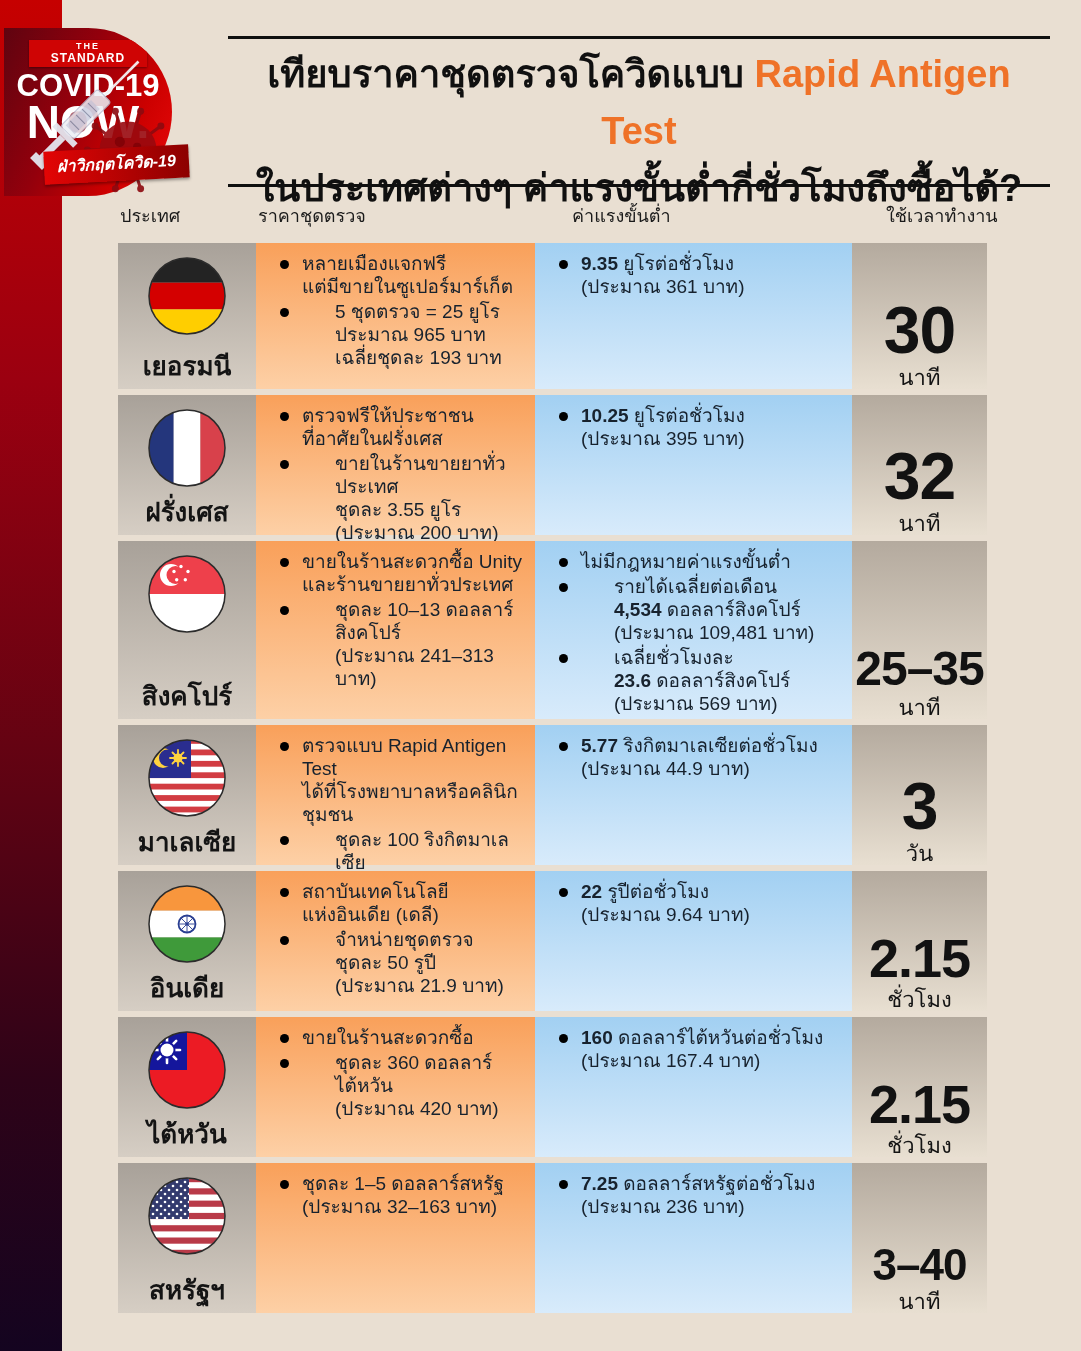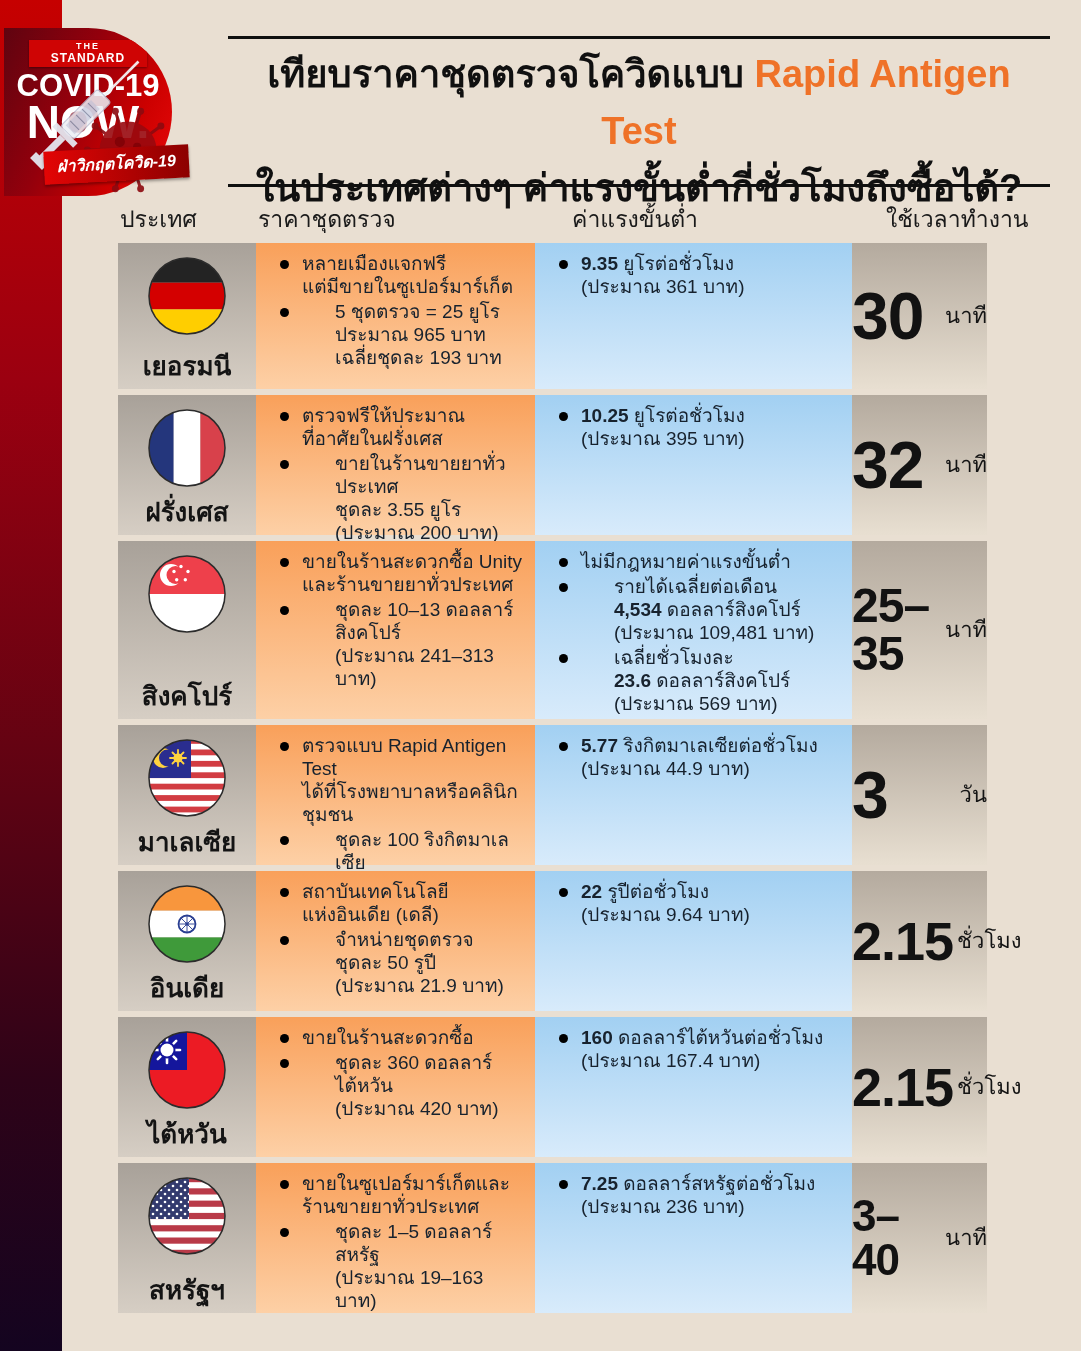--- a/index.html
+++ b/index.html
@@ -28,41 +28,41 @@
     background:linear-gradient(90deg,#e30505,#8c0000);color:#fff;font-style:italic;font-weight:700;
     font-size:16px;padding:3px 13px 5px;white-space:nowrap;box-shadow:0 2px 3px rgba(0,0,0,.35);}
   .syringe{position:absolute;left:4px;top:0;z-index:4;pointer-events:none;}
   .virus{position:absolute;left:72px;top:66px;z-index:3;opacity:.9;pointer-events:none;}
   
   .rule{position:absolute;left:228px;width:822px;height:3px;background:#101010;}
   .rule-top{top:36px;} .rule-bottom{top:184px;}
   .title{position:absolute;left:228px;top:46px;width:822px;text-align:center;
     font-weight:800;font-size:38px;line-height:1.5;color:#101010;}
   .title .hl{color:#ef7228;}
-  .col-head{position:absolute;top:201px;font-size:23px;font-weight:500;color:#1a1a1a;}
+  .col-head{position:absolute;top:201px;font-size:18px;font-weight:500;color:#1a1a1a;}
   .ch-country{left:120px;} .ch-price{left:258px;} .ch-wage{left:572px;} .ch-time{left:886px;}
   
   .table{position:absolute;left:118px;top:243px;width:904px;display:flex;flex-direction:column;gap:6px;}
   .row{display:flex;}
   .cell{height:100%;}
   .country{width:138px;flex:none;display:flex;flex-direction:column;align-items:center;
     justify-content:space-between;padding:13px 0 9px;box-sizing:border-box;
     background:linear-gradient(180deg,#a8a199 0%,#d6cec4 100%);font-family:Liberation Serif, serif;}
   .country-name{font-size:26px;font-weight:800;color:#141414;line-height:1;}
   .flag{display:block;}
   .price{width:279px;flex:none;box-sizing:border-box;padding:10px 8px 6px 24px;
     background:linear-gradient(180deg,#f9a05a 0%,#fdd0a6 100%);}
   .wage{width:317px;flex:none;box-sizing:border-box;padding:10px 8px 6px 24px;
     background:linear-gradient(180deg,#a2d0f2 0%,#d8ebfb 100%);}
   .bullet-item{display:flex;}
   .bullet-item + .bullet-item{margin-top:2px;gap:33px;}
   .bullet-marker{width:9px;height:9px;border-radius:50%;background:#000;margin:7px 13px 0 0;flex:none;}
   .bullet-line{font-size:19px;line-height:1.21;color:#17222e;}
   .bullet-line b{font-weight:800;}
-  .time{width:135px;flex:none;display:flex;flex-direction:row;align-items:center;justify-content:space-between;
+  .time{width:135px;flex:none;display:flex;flex-direction:column;align-items:center;justify-content:flex-end;
     gap:4px;background:linear-gradient(180deg,#b4aa9e 0%,#e8dfd1 100%);}
   .time-value{font-weight:700;color:#121212;line-height:1;letter-spacing:-1px;}
   .time-unit{font-size:22px;color:#141414;line-height:1;}
 </style>
 </head>
 <body>
 
 <div class="left-strip"></div>
 
 <div class="logo">
@@ -198,21 +198,21 @@
           <rect x="53.4" y="0" width="26.6" height="80" fill="#d8414b"></rect>
         </g>
         <circle cx="40" cy="40" r="38" fill="none" stroke="#2b2b2b" stroke-width="1.5"></circle>
       </svg>
       <div class="country-name">ฝรั่งเศส</div>
     </div>
     <div class="cell price">
         <div class="bullet-item">
           <span class="bullet-marker"></span>
           <div class="bullet-text">
-            <div class="bullet-line">ตรวจฟรีให้ประมาณ</div>
+            <div class="bullet-line">ตรวจฟรีให้ประชาชน</div>
             <div class="bullet-line">ที่อาศัยในฝรั่งเศส</div>
           </div>
         </div>
         <div class="bullet-item">
           <span class="bullet-marker"></span>
           <div class="bullet-text">
             <div class="bullet-line">ขายในร้านขายยาทั่วประเทศ</div>
             <div class="bullet-line">ชุดละ 3.55 ยูโร</div>
             <div class="bullet-line">(ประมาณ 200 บาท)</div>
           </div>
@@ -501,29 +501,22 @@
           <rect x="0" y="0" width="42" height="43" fill="url(#us-stars)"></rect>
         </g>
         <circle cx="40" cy="40" r="38" fill="none" stroke="#2b2b2b" stroke-width="1.5"></circle>
       </svg>
       <div class="country-name">สหรัฐฯ</div>
     </div>
     <div class="cell price">
         <div class="bullet-item">
           <span class="bullet-marker"></span>
           <div class="bullet-text">
-            <div class="bullet-line">ขายในซูเปอร์มาร์เก็ตและ</div>
-            <div class="bullet-line">ร้านขายยาทั่วประเทศ</div>
-          </div>
-        </div>
-        <div class="bullet-item">
-          <span class="bullet-marker"></span>
-          <div class="bullet-text">
             <div class="bullet-line">ชุดละ 1–5 ดอลลาร์สหรัฐ</div>
-            <div class="bullet-line">(ประมาณ 19–163 บาท)</div>
+            <div class="bullet-line">(ประมาณ 32–163 บาท)</div>
           </div>
         </div>
       </div>
     <div class="cell wage">
         <div class="bullet-item">
           <span class="bullet-marker"></span>
           <div class="bullet-text">
             <div class="bullet-line"><b>7.25</b> ดอลลาร์สหรัฐต่อชั่วโมง</div>
             <div class="bullet-line">(ประมาณ 236 บาท)</div>
           </div>

